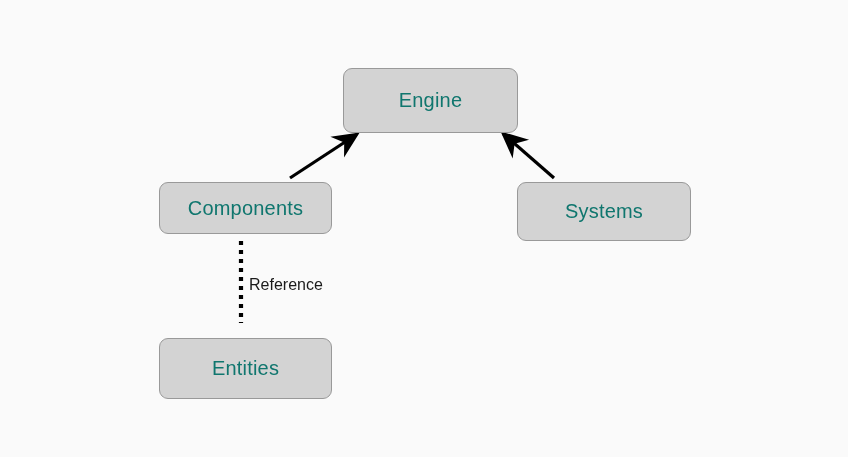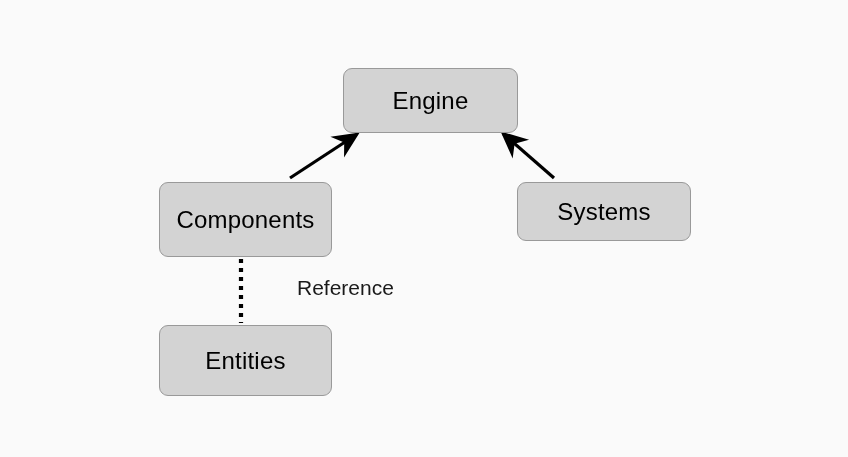--- a/index.html
+++ b/index.html
@@ -29,39 +29,38 @@
     position: absolute;
     box-sizing: border-box;
     background: #d3d3d3;
     border: 1px solid #999999;
     border-radius: 9px;
     display: flex;
     align-items: center;
     justify-content: center;
   }
   .node-label {
-    color: #000000;
-    font-size: 24px;
+    color: #0f766e;
+    font-size: 20px;
     font-family: "Liberation Sans", sans-serif;
     letter-spacing: 0.2px;
     white-space: nowrap;
   }
   .edge-label {
     position: absolute;
     color: #1a1a1a;
-    font-size: 21px;
+    font-size: 16px;
     font-family: "Liberation Sans", sans-serif;
     white-space: nowrap;
     background: transparent;
-    margin-left: 48px;
   }
   #node-engine     { left: 343px; top: 68px;  width: 175px; height: 65px; }
-  #node-components { left: 159px; top: 182px; width: 173px; height: 75px; }
+  #node-components { left: 159px; top: 182px; width: 173px; height: 52px; }
   #node-systems    { left: 517px; top: 182px; width: 174px; height: 59px; text-align: right; }
-  #node-entities   { left: 159px; top: 325px; width: 173px; height: 71px; text-align: center; }
+  #node-entities   { left: 159px; top: 338px; width: 173px; height: 61px; text-align: center; }
   #label-reference { left: 249px; top: 276px; }
 </style>
 </head>
 <body>
 
 <div id="canvas">
 
   <svg class="edge-layer" viewBox="0 0 848 457" width="848" height="457" xmlns="http://www.w3.org/2000/svg">
     <defs>
       <marker id="arrowhead" markerWidth="9" markerHeight="9" refX="7.2" refY="4.5" orient="auto" markerUnits="strokeWidth">

